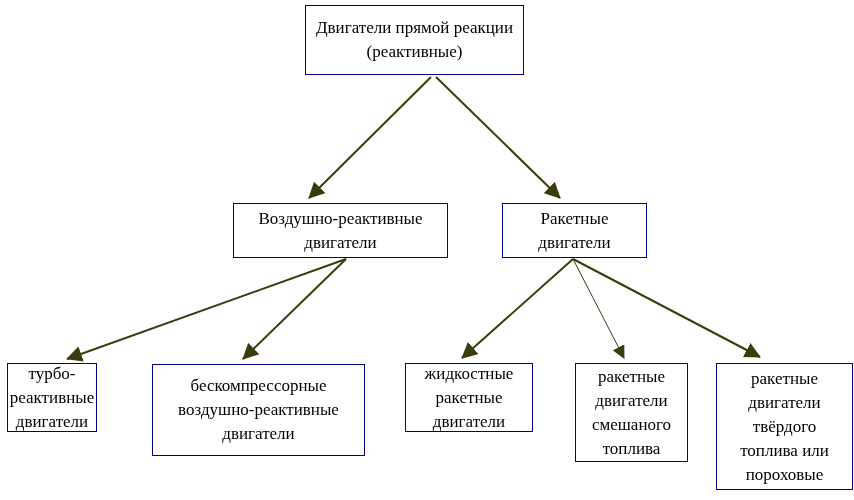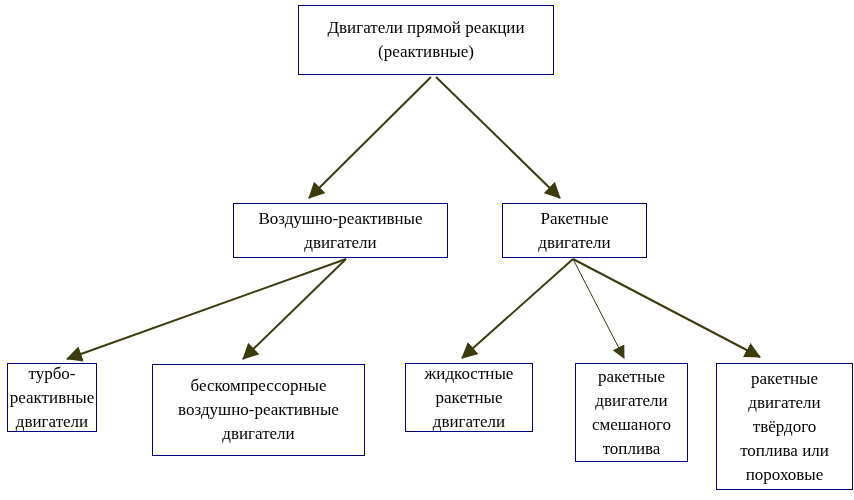--- a/index.html
+++ b/index.html
@@ -28,21 +28,21 @@
   .node .label {
     display: block;
     width: 100%;
     text-align: center;
     white-space: pre-line;
     color: #000000;
     font-size: 17px;
     line-height: 24px;
   }
   
-  .n-root           { left: 298px; top: 5px;   width: 256px; height: 70px;  }
+  .n-root           { left: 305px; top: 5px;   width: 219px; height: 70px;  }
   .n-air            { left: 233px; top: 203px; width: 215px; height: 55px;  }
   .n-rocket         { left: 502px; top: 203px; width: 145px; height: 55px;  }
   .n-turbo          { left: 7px;   top: 363px; width: 90px; height: 69px;  }
   .n-compressorless { left: 152px; top: 364px; width: 213px; height: 92px;  }
   .n-liquid         { left: 405px; top: 363px; width: 128px; height: 69px;  }
   .n-mixed          { left: 575px; top: 363px; width: 113px; height: 99px;  }
   .n-solid          { left: 716px; top: 363px; width: 137px; height: 127px; }
 </style>
 </head>
 <body>

